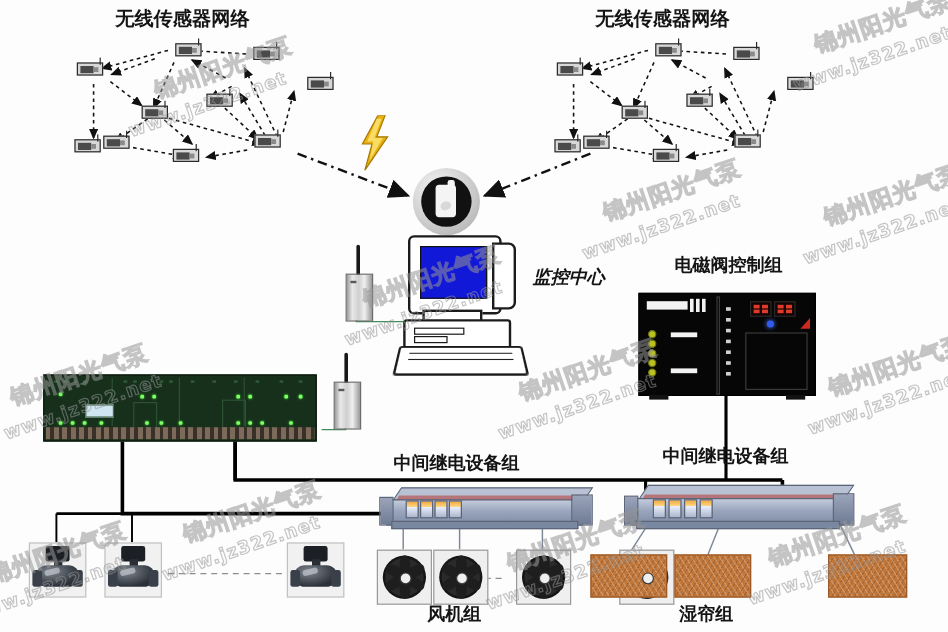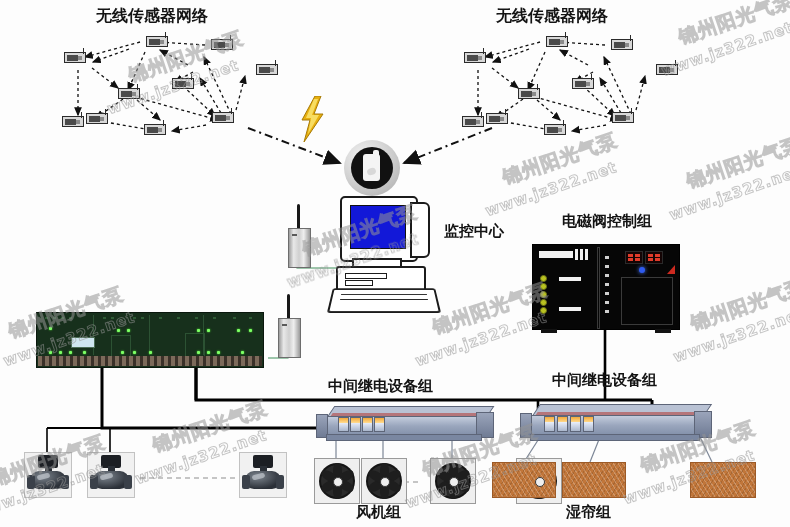--- a/index.html
+++ b/index.html
@@ -509,21 +509,21 @@
       <div class="blade" style="transform:rotate(300deg);"></div>
     <div class="hub"></div>
   </div>
 
   <div class="pad" style="left:492px;top:462px;width:62px;height:34px;"></div>
   <div class="pad" style="left:562px;top:462px;width:62px;height:34px;"></div>
   <div class="pad" style="left:690px;top:462px;width:64px;height:34px;"></div>
 
   <div class="lbl" style="left:96px;top:6px;font-size:16px;">无线传感器网络</div>
   <div class="lbl" style="left:496px;top:6px;font-size:16px;">无线传感器网络</div>
-  <div class="lbl" style="left:444px;top:222px;font-size:15px;">监控中心</div>
+  <div class="lbl" style="left:444px;top:222px;font-size:15px;font-style:italic;">监控中心</div>
   <div class="lbl" style="left:562px;top:212px;font-size:15px;">电磁阀控制组</div>
   <div class="lbl" style="left:328px;top:377px;font-size:15px;">中间继电设备组</div>
   <div class="lbl" style="left:552px;top:371px;font-size:15px;">中间继电设备组</div>
   <div class="lbl" style="left:356px;top:503px;font-size:15px;">风机组</div>
   <div class="lbl" style="left:566px;top:503px;font-size:15px;">湿帘组</div>
 
   <div class="wm l" style="left:6px;top:300px;">锦州阳光气泵</div>
   <div class="wm s" style="left:0px;top:330px;">www.jz322.net</div>
   <div class="wm l" style="left:126px;top:44px;">锦州阳光气泵</div>
   <div class="wm s" style="left:104px;top:78px;">www.jz322.net</div>

